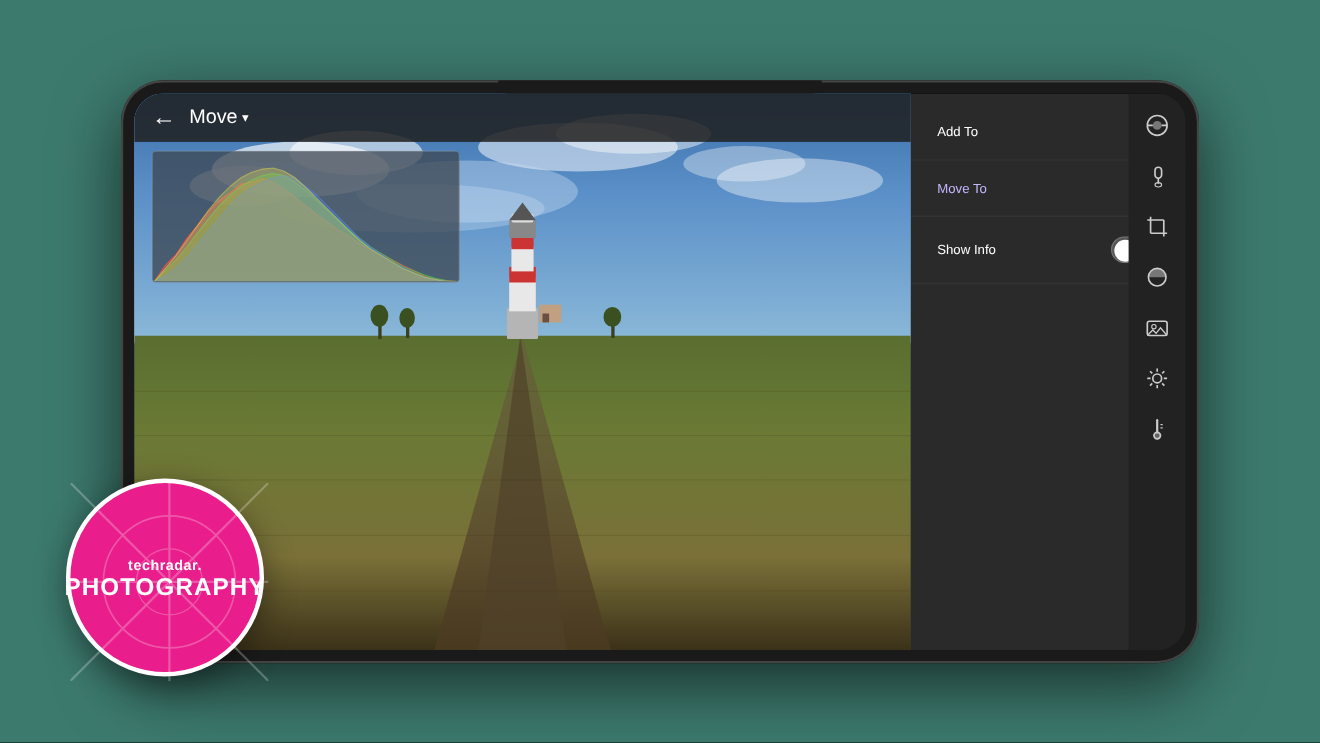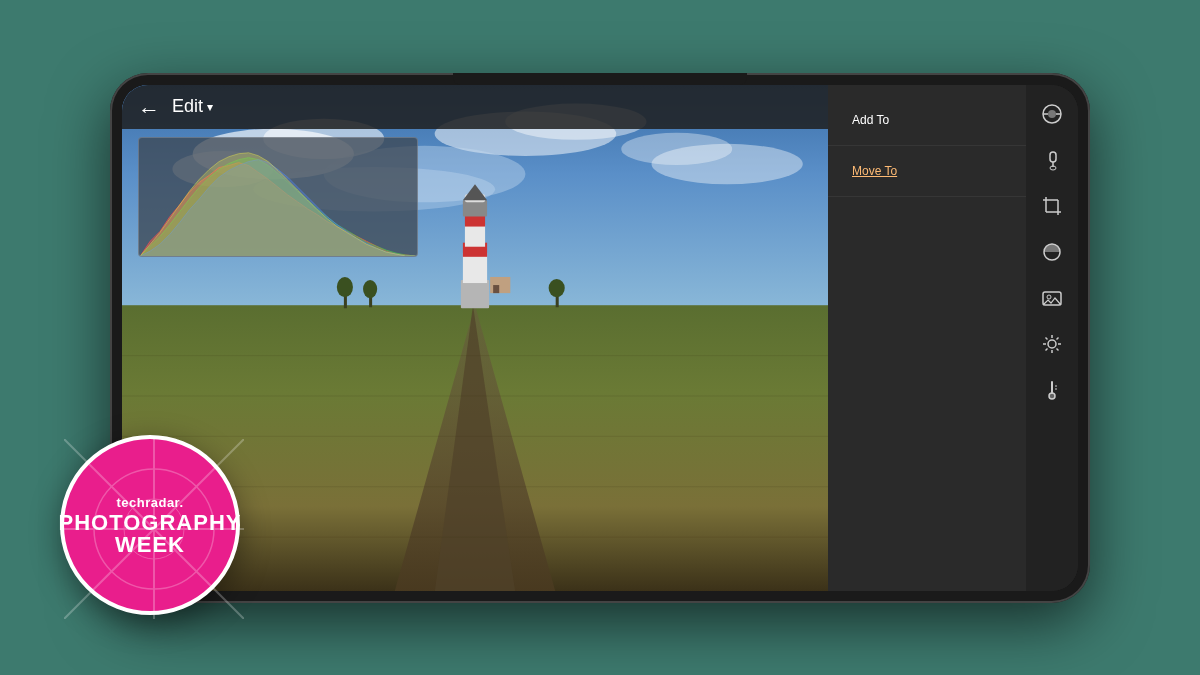--- a/index.html
+++ b/index.html
@@ -141,23 +141,22 @@
       color: #fff;
       font-size: 12px;
       cursor: pointer;
       display: flex;
       align-items: center;
       justify-content: space-between;
       border-bottom: 1px solid rgba(255,255,255,0.06);
     }
 
     .menu-item.disabled {
-      color: #fdba74;
+      color: #c4b5fd;
       cursor: default;
-      text-decoration: underline;
     }
 
     
     .toggle {
       width: 44px;
       height: 24px;
       border-radius: 12px;
       position: relative;
       cursor: pointer;
     }
@@ -359,21 +358,21 @@
         <ellipse cx="221" cy="202" rx="8" ry="10" fill="#3a5020"></ellipse>
         <rect x="245" y="207" width="3" height="15" fill="#3a4020"></rect>
         <ellipse cx="246" cy="204" rx="7" ry="9" fill="#3a5020"></ellipse>
         <rect x="430" y="206" width="3" height="16" fill="#3a4020"></rect>
         <ellipse cx="431" cy="203" rx="8" ry="9" fill="#3a5020"></ellipse>
       </svg>
 
       <div class="top-bar">
         <span class="back-arrow">←</span>
         <span class="edit-title">
-          <span>Edit</span>
+          <span>Move</span>
           <span class="edit-dropdown-arrow">▾</span>
         </span>
       </div>
 
       <div class="histogram-overlay">
         <svg width="100%" height="100%" viewBox="0 0 280 120" xmlns="http://www.w3.org/2000/svg">
 
           <path d="M0,120 L10,105 L20,95 L30,80 L40,68 L50,55 L60,45 L70,38 L80,30 L90,28 L100,25 L110,28 L120,35 L130,42 L140,50 L150,58 L160,65 L170,72 L180,78 L190,85 L200,90 L210,95 L220,100 L230,105 L240,110 L250,115 L260,118 L270,119 L280,120" fill="rgba(255,80,80,0.4)" stroke="rgba(255,80,80,0.7)" stroke-width="1"></path>
 
           <path d="M0,120 L10,110 L20,100 L30,88 L40,75 L50,62 L60,50 L70,40 L80,32 L90,26 L100,22 L110,20 L120,22 L130,28 L140,36 L150,45 L160,54 L170,63 L180,72 L190,80 L200,88 L210,94 L220,100 L230,106 L240,110 L250,114 L260,117 L270,119 L280,120" fill="rgba(80,200,80,0.35)" stroke="rgba(80,200,80,0.6)" stroke-width="1"></path>
@@ -393,20 +392,26 @@
         <div class="menu-item">
           <span>Add To</span>
         </div>
 
         <div class="menu-item disabled">
           <span>Move To</span>
         </div>
 
 
 
+        <div class="menu-item">
+          <span>Show Info</span>
+          <div class="toggle off">
+            <div class="toggle-knob"></div>
+          </div>
+        </div>
 
 
       </div>
     </div>
 
     <div class="sidebar-icons">
       <div class="sidebar-icon">
         <svg width="22" height="22" viewBox="0 0 22 22" fill="none" xmlns="http://www.w3.org/2000/svg">
           <circle cx="11" cy="11" r="9" stroke="#ccc" stroke-width="1.5" fill="none"></circle>
           <circle cx="11" cy="11" r="4" fill="#ccc" fill-opacity="0.5"></circle>
@@ -475,16 +480,15 @@
       <line x1="90" y1="0" x2="90" y2="180" stroke="#fff" stroke-width="2"></line>
       <line x1="0" y1="90" x2="180" y2="90" stroke="#fff" stroke-width="2"></line>
       <line x1="0" y1="0" x2="180" y2="180" stroke="#fff" stroke-width="2"></line>
       <line x1="180" y1="0" x2="0" y2="180" stroke="#fff" stroke-width="2"></line>
       <circle cx="90" cy="90" r="60" stroke="#fff" stroke-width="1.5" fill="none"></circle>
       <circle cx="90" cy="90" r="30" stroke="#fff" stroke-width="1" fill="none"></circle>
     </svg>
     <div style="position:relative;z-index:2;text-align:center;">
       <div class="badge-logo">techradar.</div>
       <div class="badge-title1">PHOTOGRAPHY</div>
-      <div class="badge-title2">WEEK</div>
     </div>
   </div>
 </div>
 
 </body></html>

